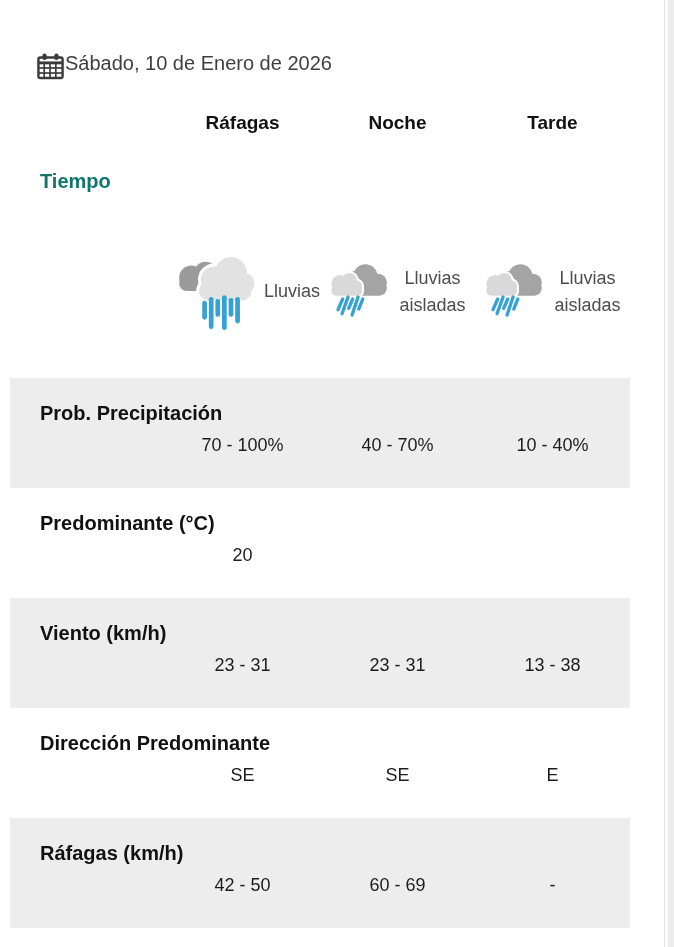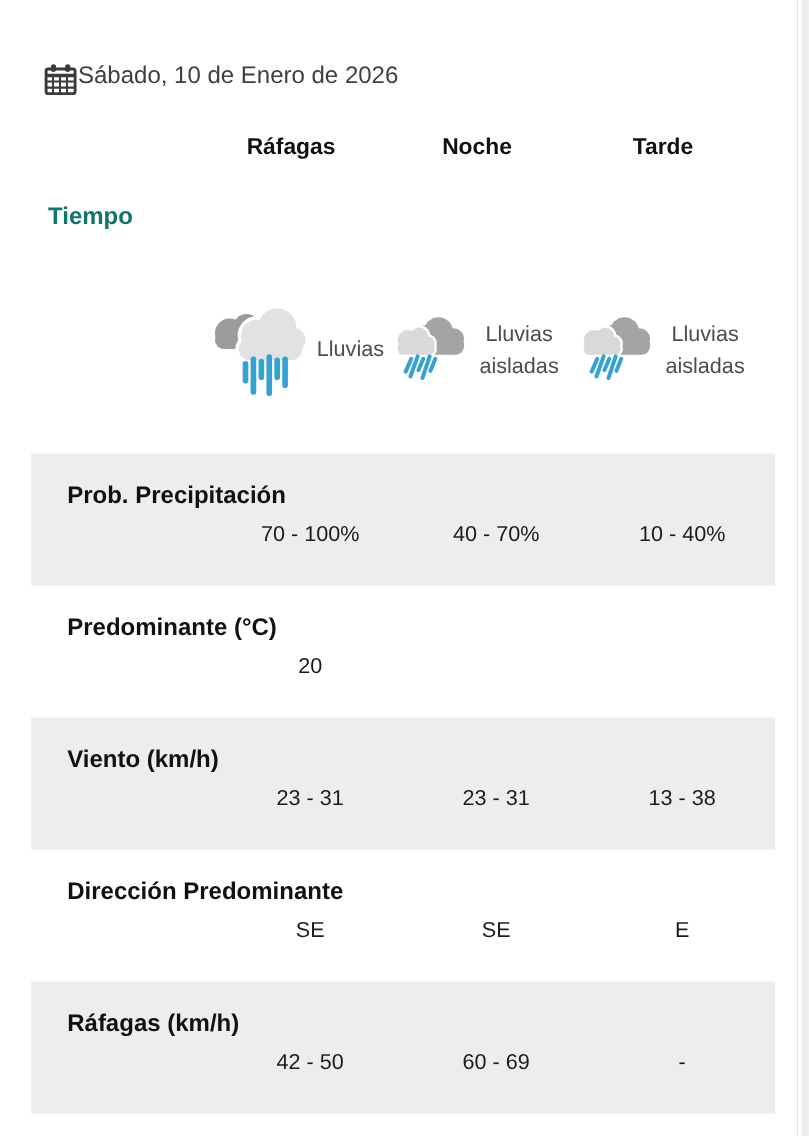--- a/index.html
+++ b/index.html
@@ -44,21 +44,21 @@
   .weather-cell {
     display: flex; flex-direction: row; align-items: center;
     padding-top: 50px;
   }
   .weather-cell svg.wicon { display: block; width: 105px; height: 92px; }
   .caption {
     margin-top: 5px; font-size: 18px; line-height: 27px; color: #4d4d4d;
     text-align: center; max-width: 118px;
   }
 
-  .attr-rows { position: absolute; top: 378px; left: 16px; width: 544px; }
+  .attr-rows { position: absolute; top: 378px; left: 0; width: 544px; }
   .attr-row {
     margin-left: 10px; width: 620px; height: 110px;
     padding-top: 20px;
   }
   .attr-row.shaded { background: #ededed; }
   .attr-label {
     padding-left: 30px; font-weight: 700; font-size: 20px; color: #111;
     line-height: 30px; white-space: nowrap;
   }
   .vals {

